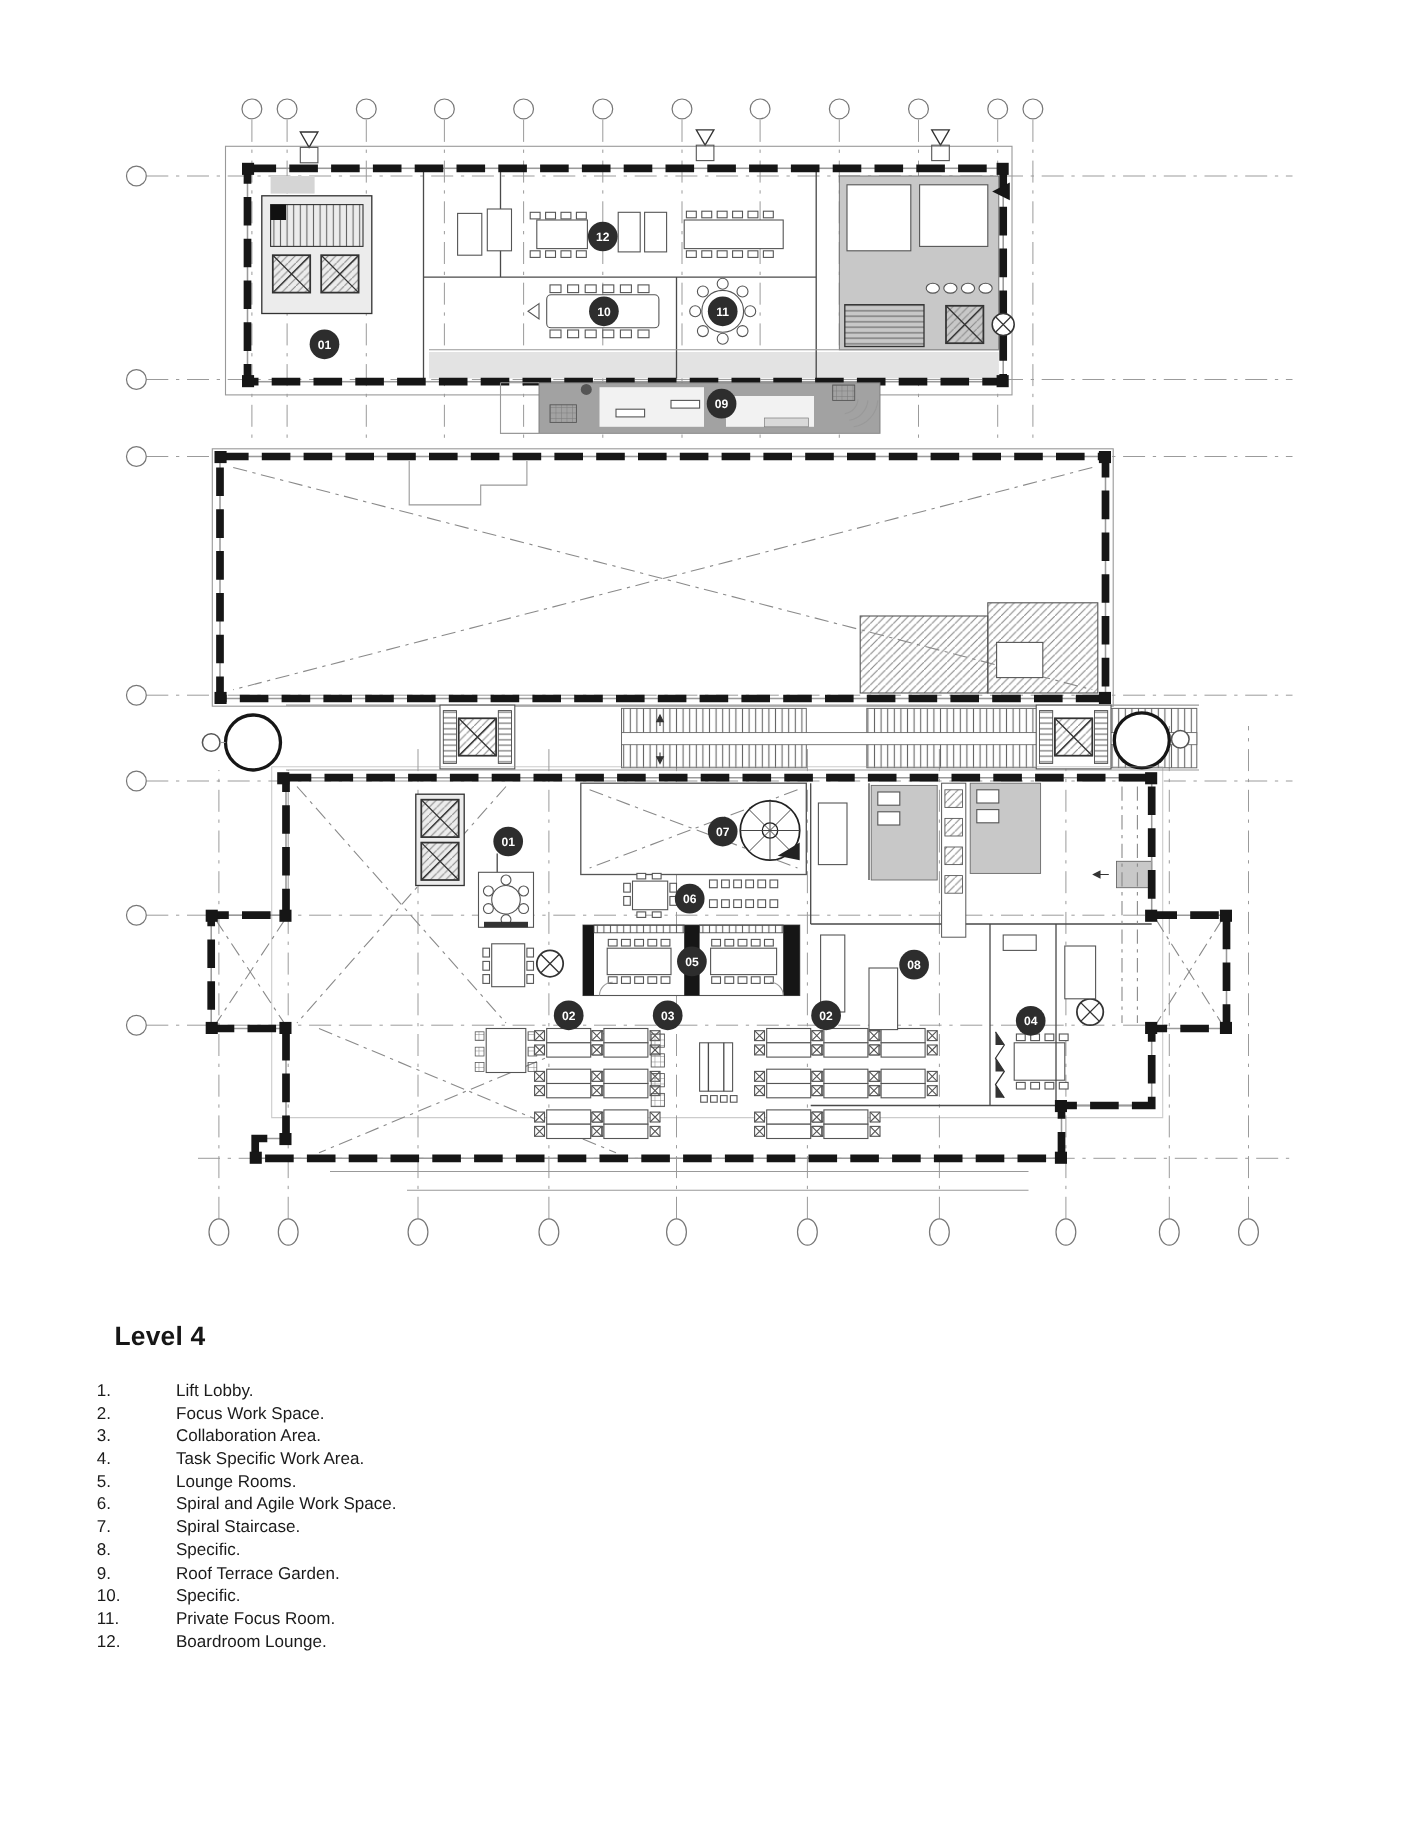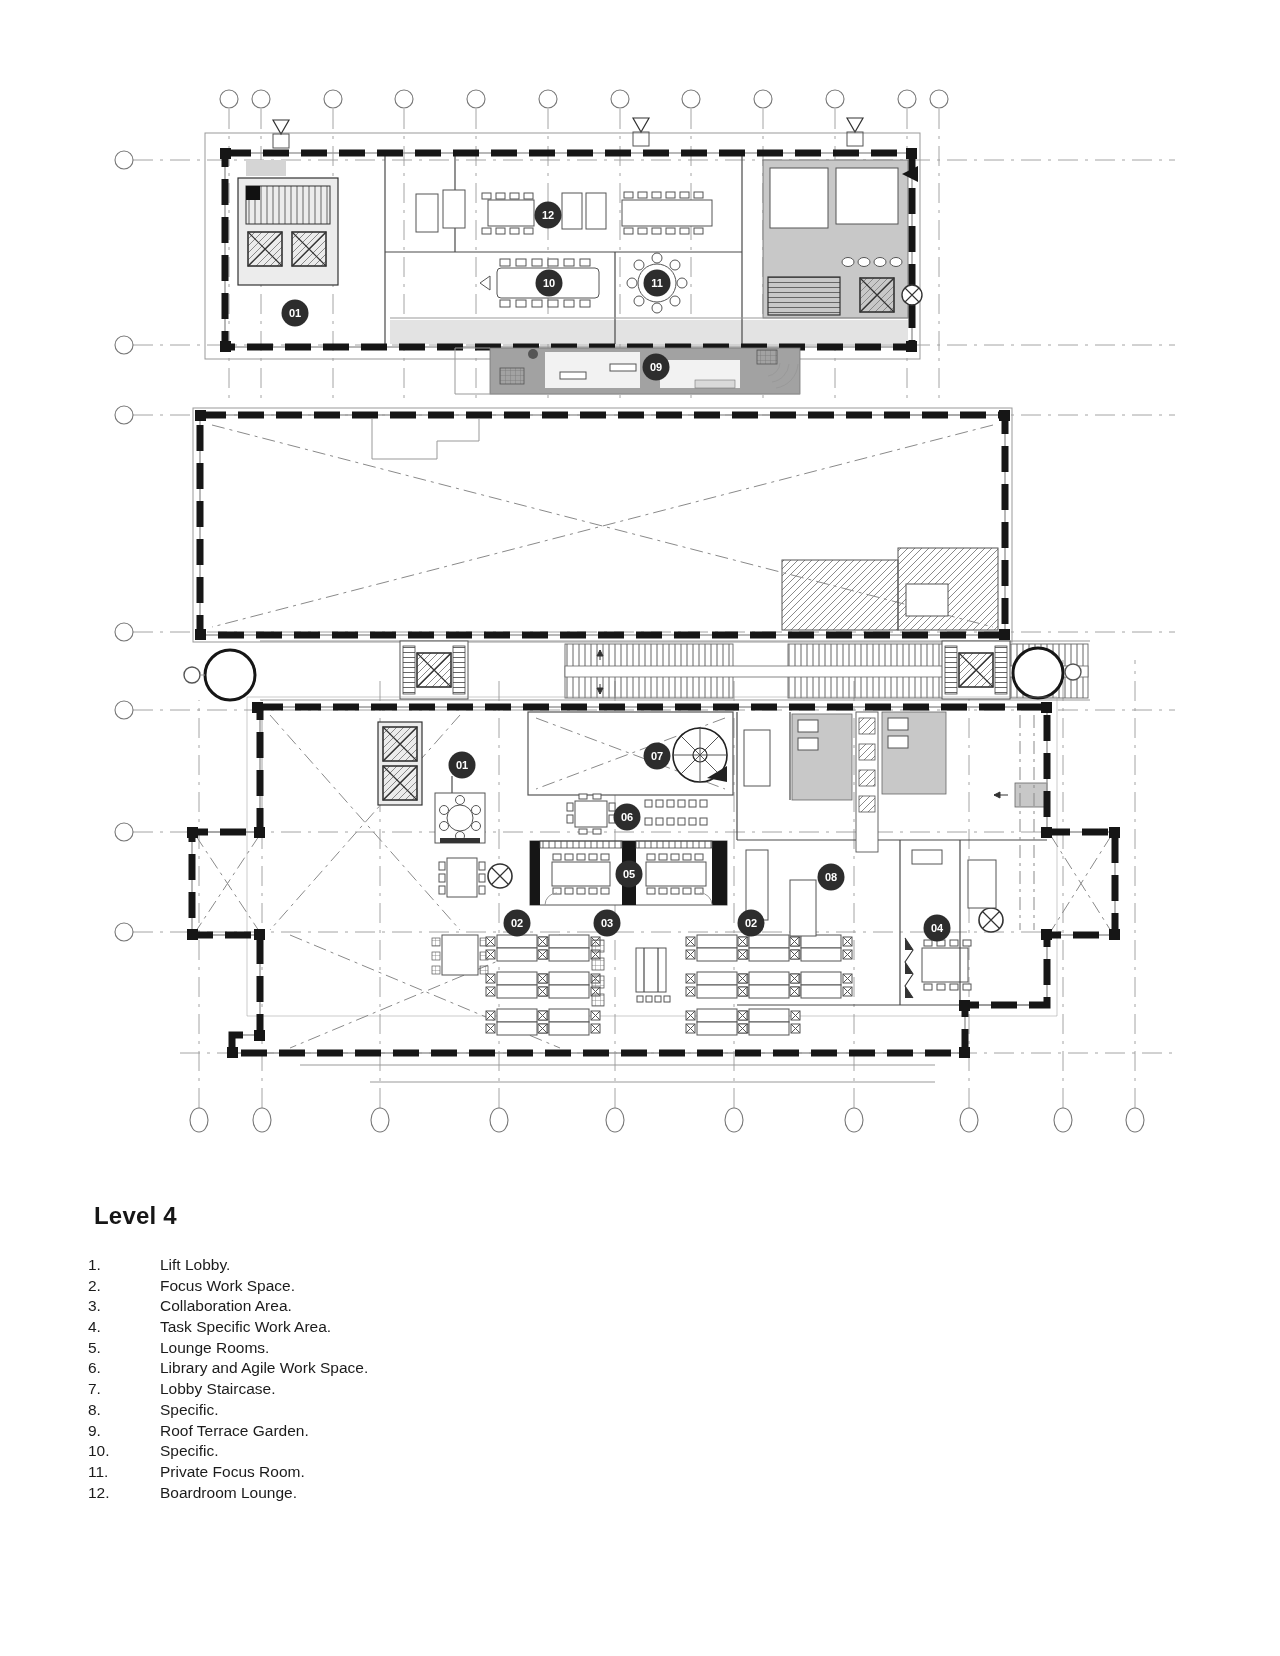--- a/index.html
+++ b/index.html
@@ -1,19 +1,19 @@
 <!DOCTYPE html>
 <html><head>
 <meta charset="utf-8">
 <style>
   html,body{margin:0;padding:0;background:#ffffff;}
   .page{position:relative;width:1280px;height:1656px;background:#ffffff;overflow:hidden;
         font-family:"Liberation Sans", sans-serif;color:#1b1b1b;}
   .plan-svg{position:absolute;left:0;top:0;}
-  .title{position:absolute;left:94px;top:1202px;font-size:24px;font-weight:bold;
+  .title{position:absolute;left:104px;top:1202px;font-size:24px;font-weight:bold;
          letter-spacing:0.2px;color:#161616;}
   .legend{position:absolute;left:88px;top:1256px;}
   .lrow{display:flex;height:20.7px;font-size:15.5px;color:#1b1b1b;}
   .lnum{width:72px;}
   .llabel{flex:1;}
   
   .wall{stroke:#161616;stroke-width:7;fill:none;stroke-dasharray:26 12;}
   .wallu{stroke:#9a9a9a;stroke-width:1.4;fill:none;}
   .thin{stroke:#999;stroke-width:1;fill:none;}
   .p1{stroke:#4a4a4a;stroke-width:1.2;fill:none;}
@@ -537,25 +537,25 @@
       <div class="lrow">
         <span class="lnum">4.</span>
         <span class="llabel">Task Specific Work Area.</span>
       </div>
       <div class="lrow">
         <span class="lnum">5.</span>
         <span class="llabel">Lounge Rooms.</span>
       </div>
       <div class="lrow">
         <span class="lnum">6.</span>
-        <span class="llabel">Library and Agile Work Space.</span>
+        <span class="llabel">Spiral and Agile Work Space.</span>
       </div>
       <div class="lrow">
         <span class="lnum">7.</span>
-        <span class="llabel">Lobby Staircase.</span>
+        <span class="llabel">Spiral Staircase.</span>
       </div>
       <div class="lrow">
         <span class="lnum">8.</span>
         <span class="llabel">Specific.</span>
       </div>
       <div class="lrow">
         <span class="lnum">9.</span>
         <span class="llabel">Roof Terrace Garden.</span>
       </div>
       <div class="lrow">

